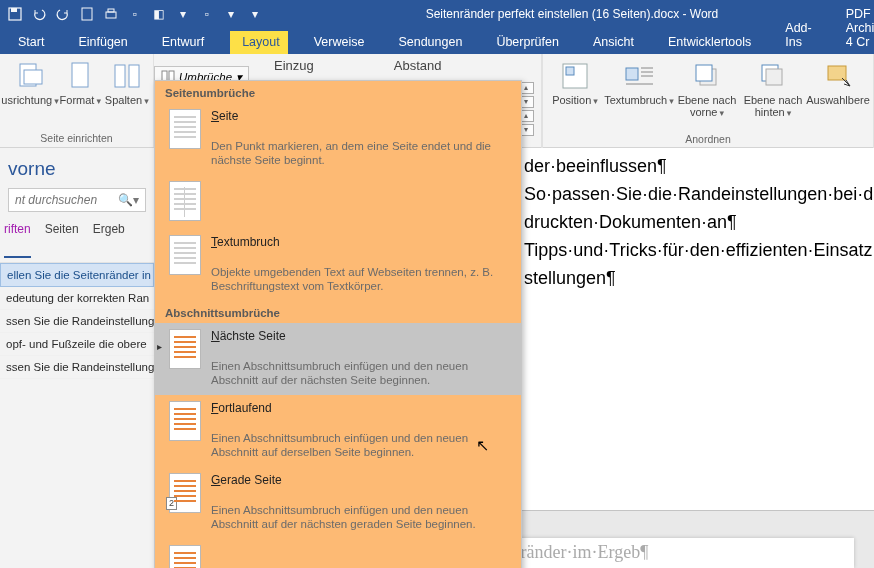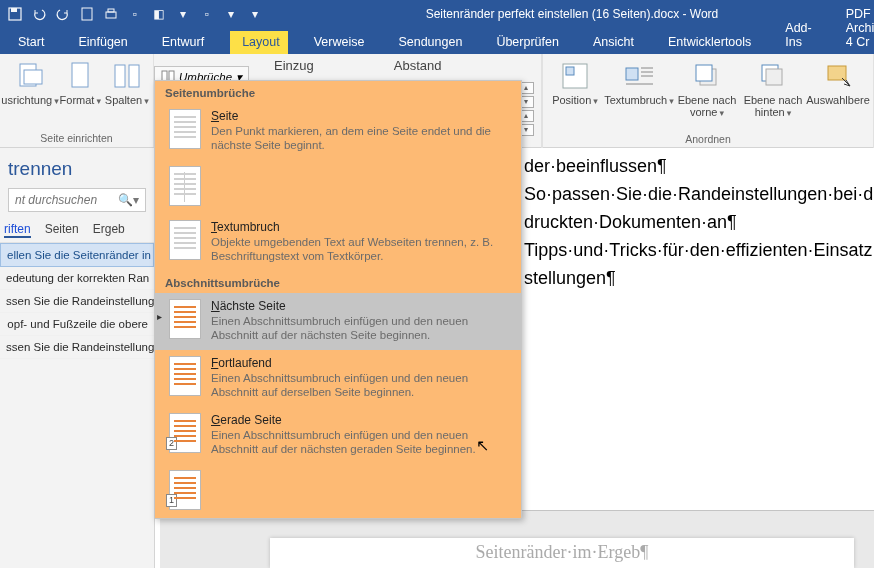--- a/index.html
+++ b/index.html
@@ -37,29 +37,29 @@
 .menu-item.hover-indicator { position: relative; }
 .menu-item.hover-indicator::before { content: "▸"; position: absolute; left: 2px; top: 18px; font-size: 10px; color: #333; }
 .menu-icon { width: 32px; height: 40px; flex-shrink: 0; border: 1px solid #b8b8b8; background: #fff; position: relative; }
 .menu-icon.doc::after { content: ""; position: absolute; left: 4px; right: 4px; top: 6px; height: 2px; background: #d0d0d0; box-shadow: 0 5px 0 #d0d0d0, 0 10px 0 #d0d0d0, 0 15px 0 #d0d0d0, 0 20px 0 #d0d0d0; }
 .menu-icon.orange::after { content: ""; position: absolute; left: 4px; right: 4px; top: 6px; height: 2px; background: #e8833a; box-shadow: 0 5px 0 #e8833a, 0 10px 0 #e8833a, 0 15px 0 #e8833a, 0 20px 0 #e8833a; }
 .menu-icon.half::before { content: ""; position: absolute; left: 3px; top: 5px; width: 11px; height: 30px; border-right: 1px solid #ccc; }
 .menu-icon .badge { position: absolute; left: -4px; bottom: 2px; background: #fff; border: 1px solid #888; font-size: 9px; padding: 0 2px; line-height: 11px; }
 .menu-text { flex: 1; }
 .menu-title { color: #222; padding-bottom: 1px; }
 .menu-title u { text-decoration: underline; }
-.menu-desc { color: #6b6b6b; font-size: 11.5px; line-height: 14px; }
+.menu-desc { color: #6b6b6b; font-size: 11.5px; line-height: 14px; margin-top: 15px; }
 
 .nav-pane { position: absolute; left: 0; top: 148px; width: 155px; height: 420px; background: #f3f3f3; border-right: 1px solid #d4d4d4; overflow: hidden; font-size: 12px; }
 .nav-title { color: #2b579a; font-size: 19px; padding: 10px 8px 8px; font-weight: 300; }
 .nav-search { margin: 0 8px 10px; border: 1px solid #c9c9c9; background: #fff; height: 24px; display: flex; align-items: center; }
 .nav-search input { border: none; flex: 1; font-size: 12px; padding: 0 6px; outline: none; color: #888; font-style: italic; width: 100px; }
 .nav-tabs { display: flex; gap: 14px; padding: 0 4px 4px; font-size: 12px; color: #444; }
-.nav-tab.active { color: #1d4ed8; border-bottom: 2px solid #2b579a; padding-bottom: 0; }
-.nav-list { border-top: 1px solid #e3e3e3; text-align: right; }
+.nav-tab.active { color: #a21caf; border-bottom: 2px solid #2b579a; padding-bottom: 20px; }
+.nav-list { border-top: 1px solid #e3e3e3; }
 .nav-item { padding: 5px 6px; font-size: 11.5px; color: #2a2a2a; border-bottom: 1px solid #f0f0f0; white-space: nowrap; overflow: hidden; }
 .nav-item.active { background: #d4e3f5; border: 1px solid #9fbfe3; color: #1a4e8a; }
 
 .doc-area { position: absolute; left: 522px; top: 148px; right: 0; height: 360px; background: #fff; padding: 4px 2px; font-family: "Times New Roman", serif; font-size: 18px; line-height: 28px; color: #000; }
 
 .page-break-visual { position: absolute; left: 160px; top: 510px; right: 0; height: 58px; background: #e9e9e9; border-top: 1px solid #c4c4c4; }
 .page-break-visual .page-top { position: absolute; left: 110px; right: 20px; bottom: 0; height: 30px; background: #fff; box-shadow: 0 0 4px rgba(0,0,0,0.2); text-align: center; font-family: "Times New Roman", serif; color: #aaa; font-size: 18px; padding-top: 4px; }
 
 .cursor { position: absolute; left: 476px; top: 436px; font-size: 16px; color: #000; z-index: 200; pointer-events: none; }
 
@@ -287,21 +287,21 @@
   </div>
 
   <div class="menu-item">
     <div class="menu-icon orange">
         <span class="badge">1</span>
       </div>
   </div>
 </div>
 
 <div class="nav-pane">
-  <div class="nav-title">trennen</div>
+  <div class="nav-title">vorne</div>
   <div class="nav-search">
     <input type="text" placeholder="nt durchsuchen" style="">
     <span style="padding:0 6px;color:#777">🔍▾</span>
   </div>
   <div class="nav-tabs">
     <span class="nav-tab active">riften</span>
     <span class="nav-tab">Seiten</span>
     <span class="nav-tab">Ergeb</span>
   </div>
   <div class="nav-list">

